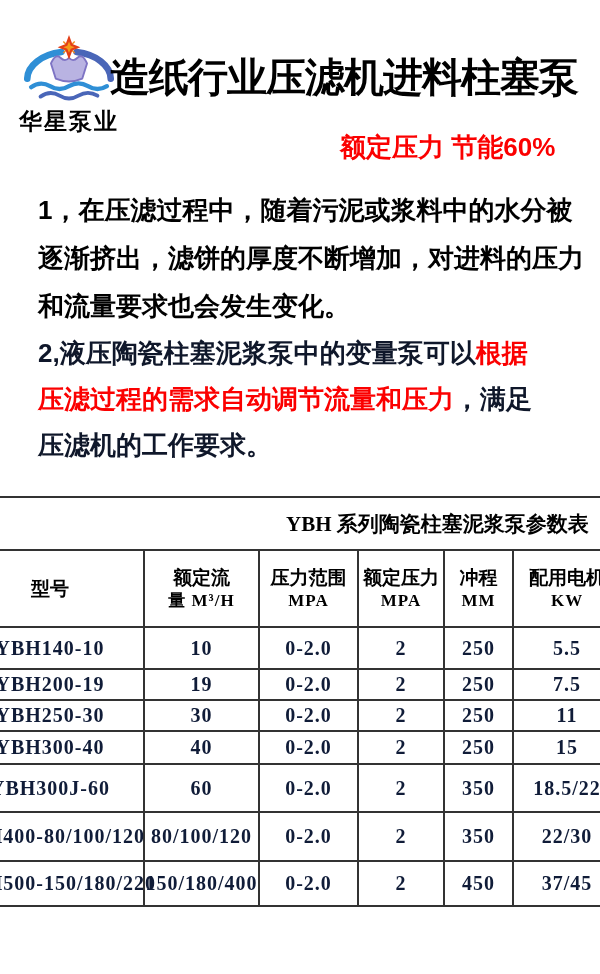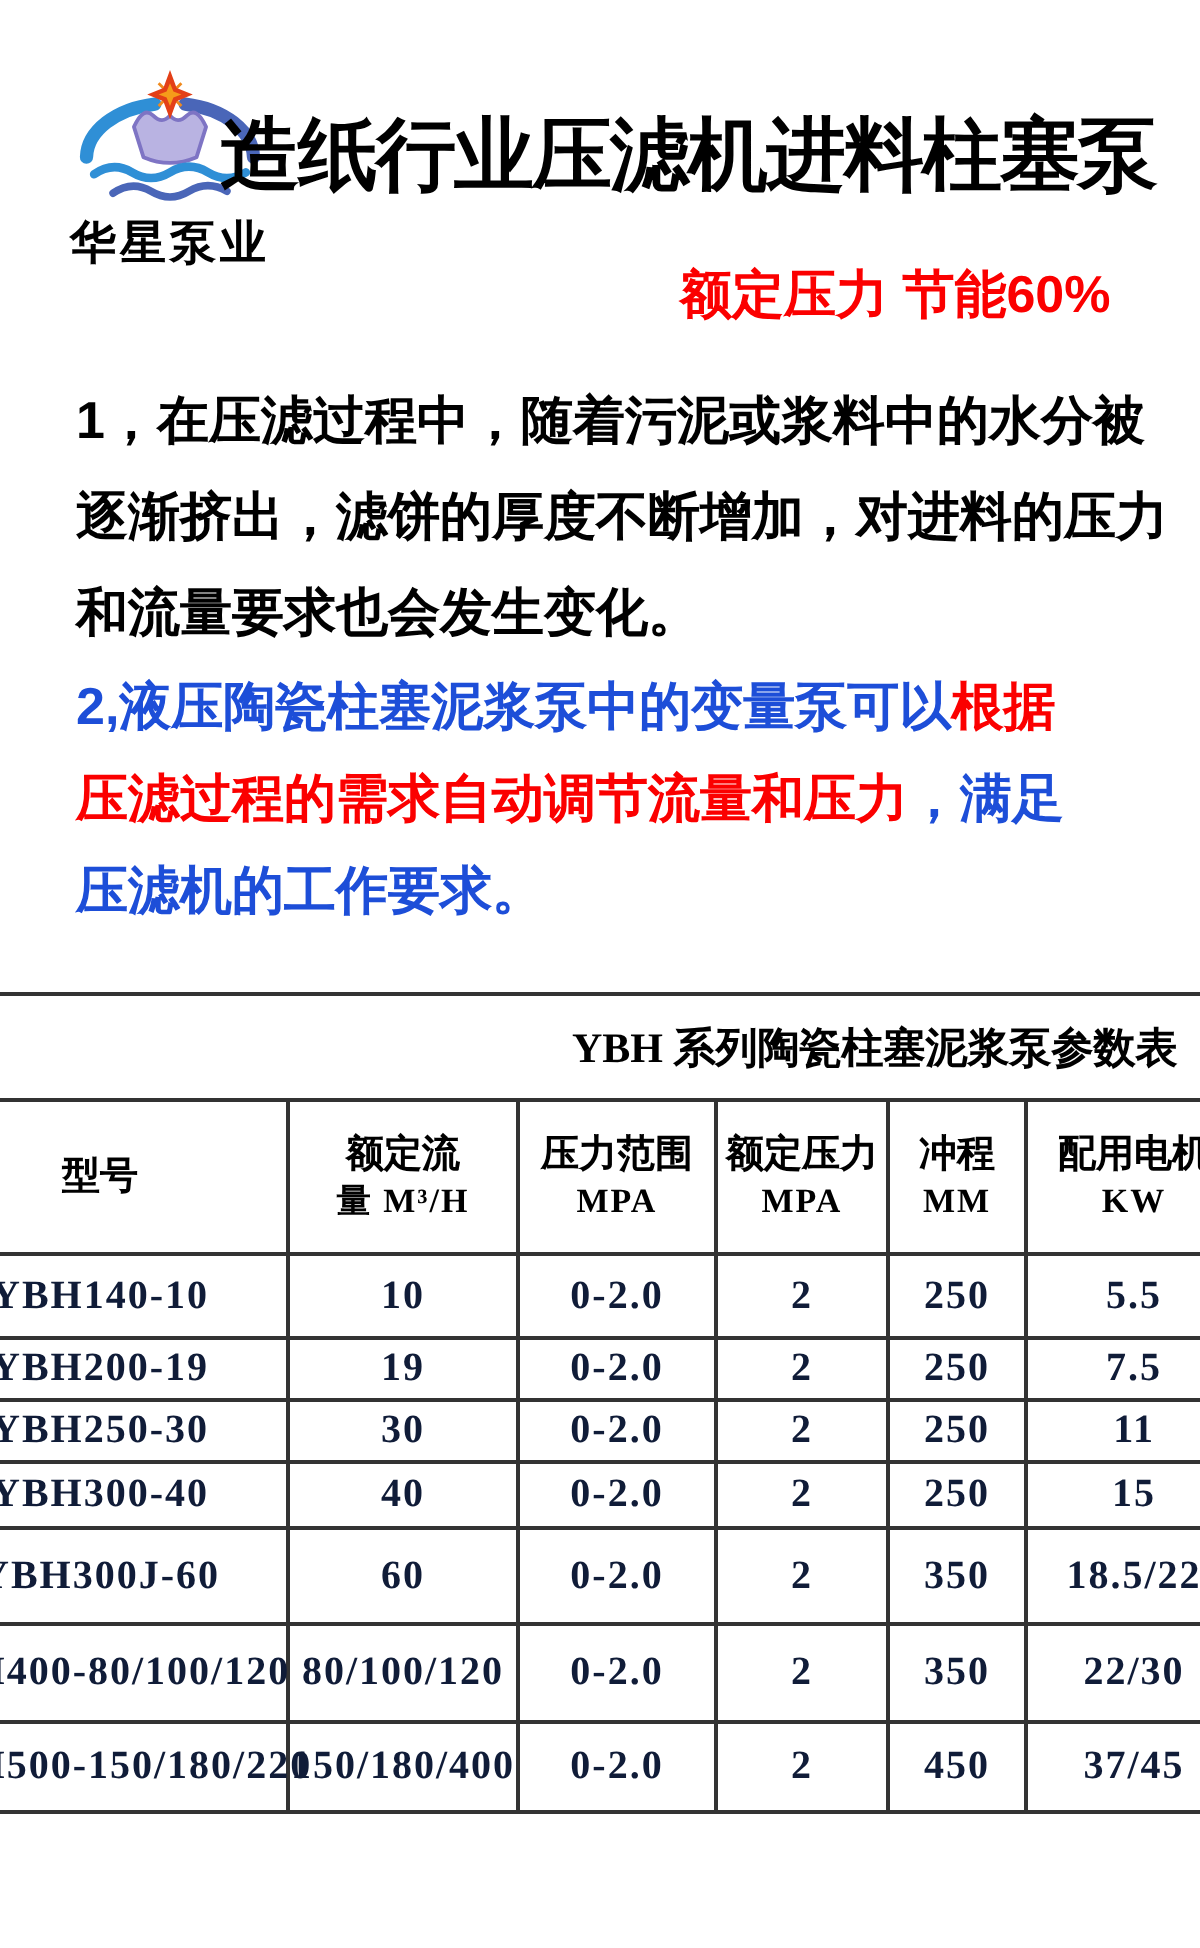--- a/index.html
+++ b/index.html
@@ -6,21 +6,21 @@
   body {
     width: 600px; height: 974px;
     position: relative;
     background: #ffffff;
     overflow: hidden;
     font-family: "Liberation Sans", sans-serif;
     color: #000;
   }
 
   
-  .logo { position: absolute; left: 32px; top: 34px; width: 106px; }
+  .logo { position: absolute; left: 16px; top: 34px; width: 106px; }
   .logo svg { display: block; margin: 0 auto; }
   .logo-name {
     margin-top: -2px;
     font-size: 23px; font-weight: 900; letter-spacing: 2px;
     text-align: center; white-space: nowrap; color: #000;
   }
   .main-title {
     position: absolute; left: 110px; top: 50px;
     font-size: 40px; font-weight: 900; letter-spacing: -1px;
     white-space: nowrap; color: #000;
@@ -30,21 +30,21 @@
     font-size: 26px; font-weight: 900; white-space: nowrap;
     color: var(--accent, #fb0000);
   }
 
   
   .para { position: absolute; left: 38px; width: 550px; font-weight: 700; color: #000; }
   .para .pline { white-space: nowrap; }
   .para1 { top: 186px; font-size: 26px; line-height: 48px; }
   .para2 { top: 330px; font-size: 26px; line-height: 46px; }
   [data-color="red"]   { color: var(--accent, #fb0000); }
-  [data-color="black"] { color: #1d4ed8; }
+  [data-color="black"] { color: #0f172a; }
 
   
   .table-wrap { position: absolute; left: -45px; top: 496px; width: 665px; }
   table.params {
     border-collapse: collapse; table-layout: fixed;
     width: 665px;
   }
   table.params td {
     border: 2px solid var(--border, #333);
     text-align: center; vertical-align: middle;

